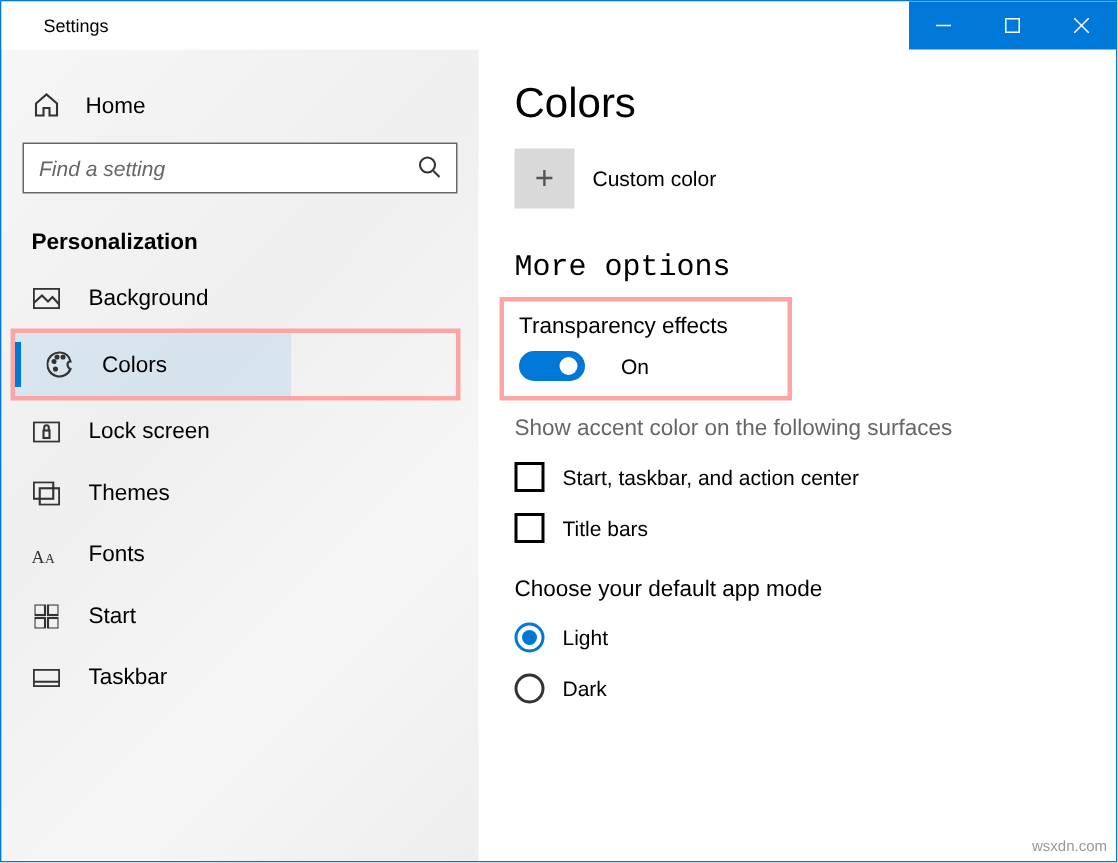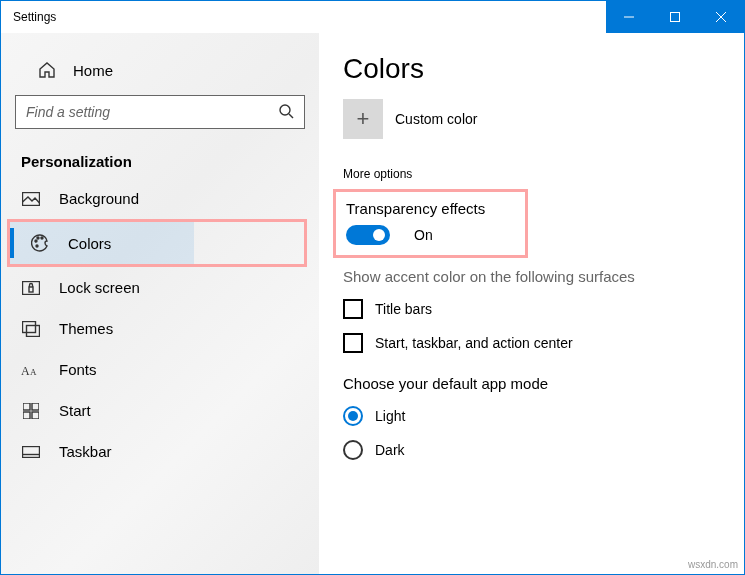--- a/index.html
+++ b/index.html
@@ -20,21 +20,21 @@
       flex-direction: column;
       position: relative;
       background: #fff;
     }
     
     .titlebar {
       height: 32px;
       display: flex;
       align-items: center;
       justify-content: space-between;
-      padding-left: 12px;
+      padding-left: 28px;
       background: #fff;
     }
     .titlebar-title { font-size: 12px; color: #000; }
     .titlebar-controls { display: flex; }
     .titlebar-btn {
       width: 46px;
       height: 32px;
       display: flex;
       align-items: center;
       justify-content: center;
@@ -56,21 +56,21 @@
       width: 318px;
       padding: 18px 0 0 0;
       background: linear-gradient(135deg,#f6f6f6 0%,#efefef 40%,#f6f6f6 70%,#eee 100%);
       display: flex;
       flex-direction: column;
     }
     .home-row {
       display: flex;
       align-items: center;
       gap: 16px;
-      padding: 10px 36px;
+      padding: 10px 20px;
       cursor: pointer;
     }
     .home-row .icon-box { width: 20px; display:flex; justify-content:center; }
     .home-row span.label { font-size: 15px; }
 
     .search-wrap { padding: 6px 14px 6px 14px; }
     .search {
       display: flex;
       align-items: center;
       border: 1px solid #666;
@@ -133,21 +133,21 @@
       overflow:auto;
     }
     .page-title { font-size:28px; font-weight:400; margin-bottom:14px; }
     .custom-color-row { display:flex; align-items:center; gap:12px; margin-bottom:28px;}
     .color-swatch {
       width:40px; height:40px;
       background:#d9d9d9;
       display:flex; align-items:center; justify-content:center;
       font-size:22px; color:#555; cursor:pointer;
     }
-    .section-title { font-size:12px; font-weight:400; margin:6px 0 14px 0;}
+    .section-title { font-size:20px; font-weight:400; margin:6px 0 14px 0;font-family:Liberation Mono, monospace;}
     .option-label { font-size:15px; margin-bottom:8px;}
     .toggle-row { display:flex; align-items:center; gap:24px; padding:0 0 4px 0;}
     .toggle {
       width:44px; height:20px; border-radius:10px;
       background:#0078d7; position:relative; cursor:pointer;
     }
     .toggle-knob {
       width:12px; height:12px; border-radius:50%;
       background:#fff; position:absolute; top:4px; right:5px;
     }
@@ -340,26 +340,26 @@
             </div>
             <span>On</span>
           </div>
         </div>
       </div>
 
       <div class="subheading">Show accent color on the following surfaces</div>
 
       <div class="checkbox-row">
         <div class="checkbox"></div>
-        <span>Title bars</span>
+        <span>Start, taskbar, and action center</span>
       </div>
 
       <div class="checkbox-row">
         <div class="checkbox"></div>
-        <span>Start, taskbar, and action center</span>
+        <span>Title bars</span>
       </div>
 
       <div class="choose-mode">Choose your default app mode</div>
 
       <div class="radio-row">
         <div class="radio selected"></div>
         <span>Light</span>
       </div>
 
       <div class="radio-row">

